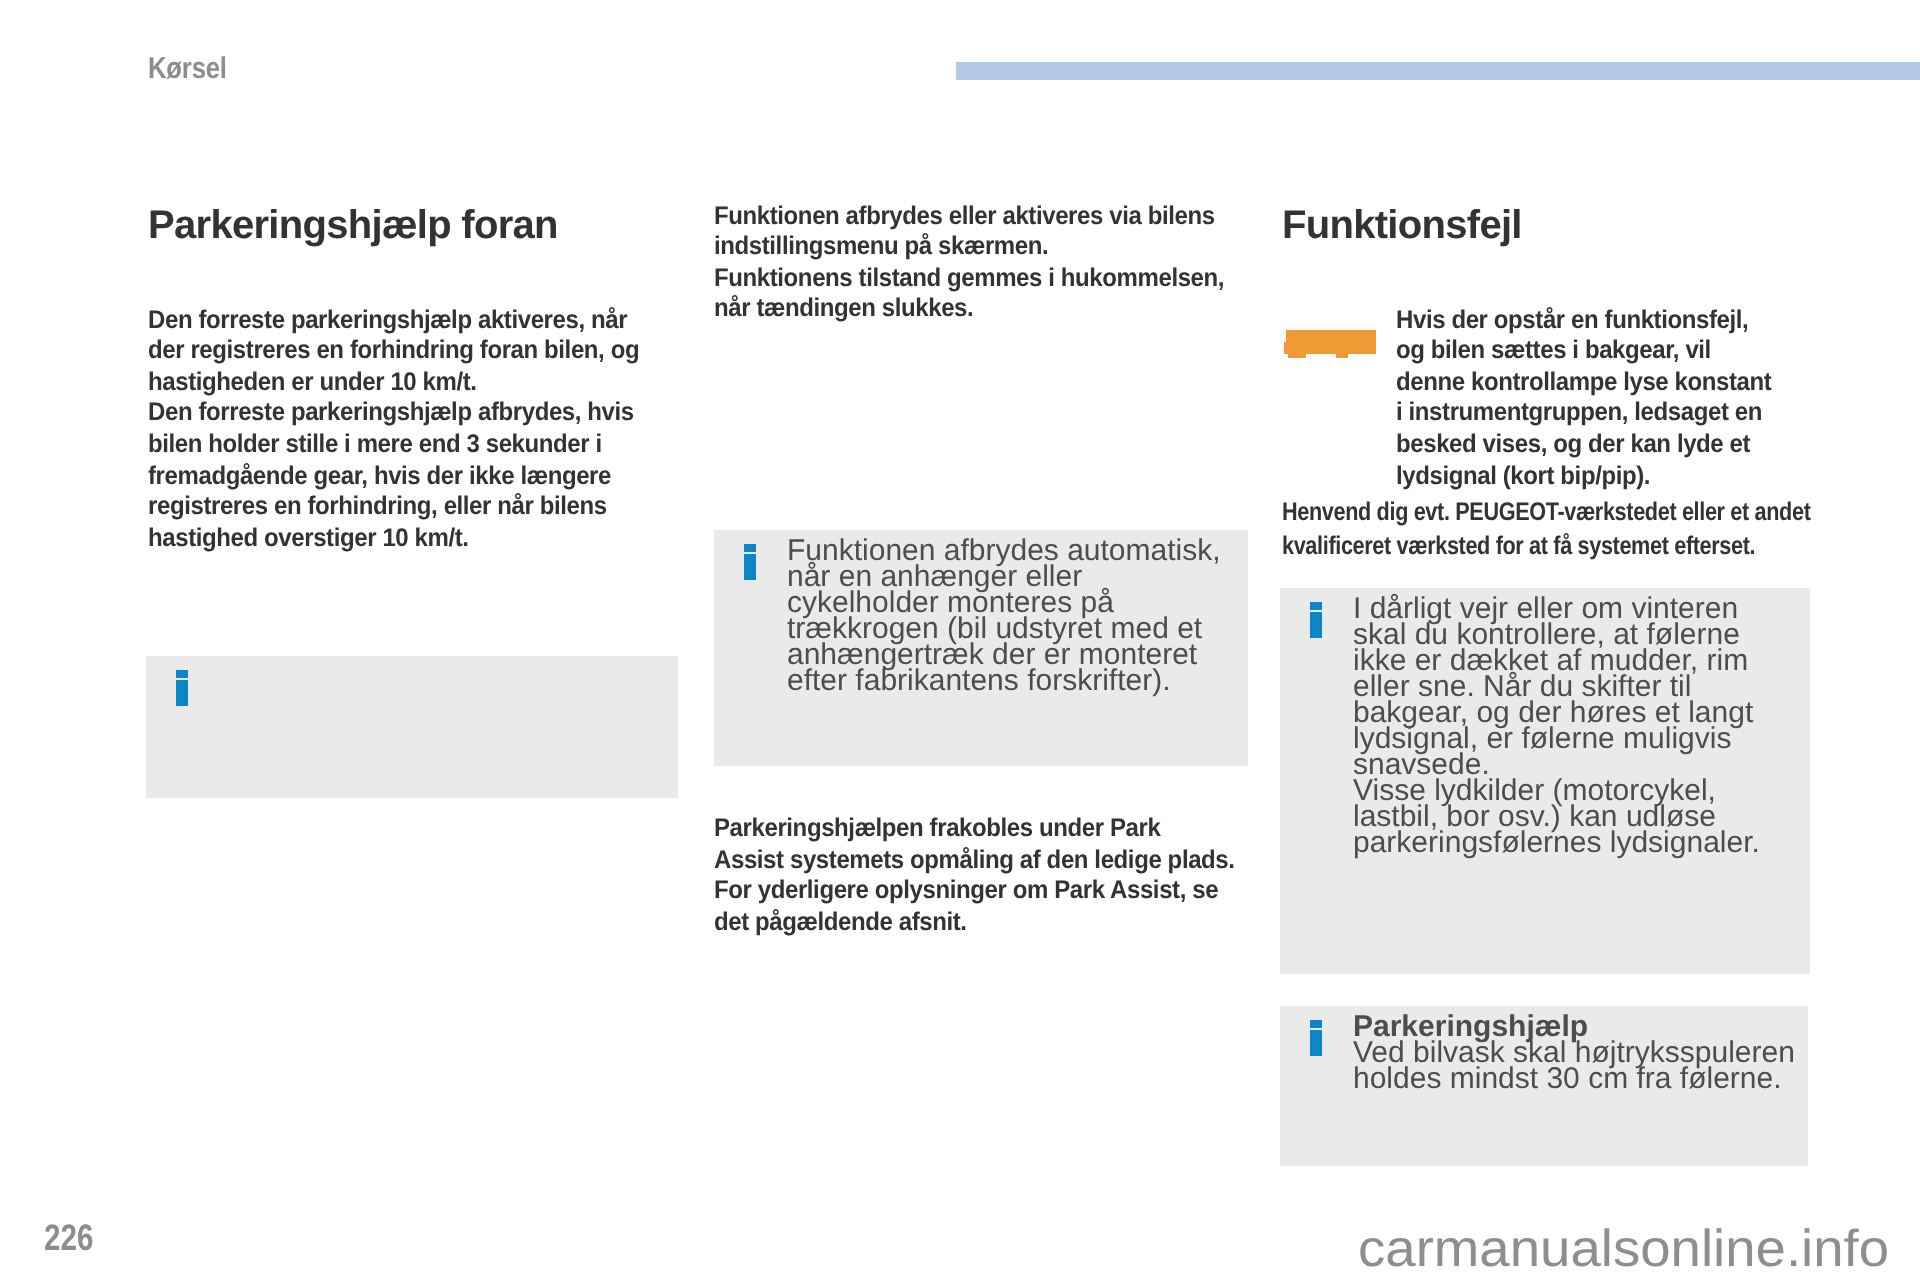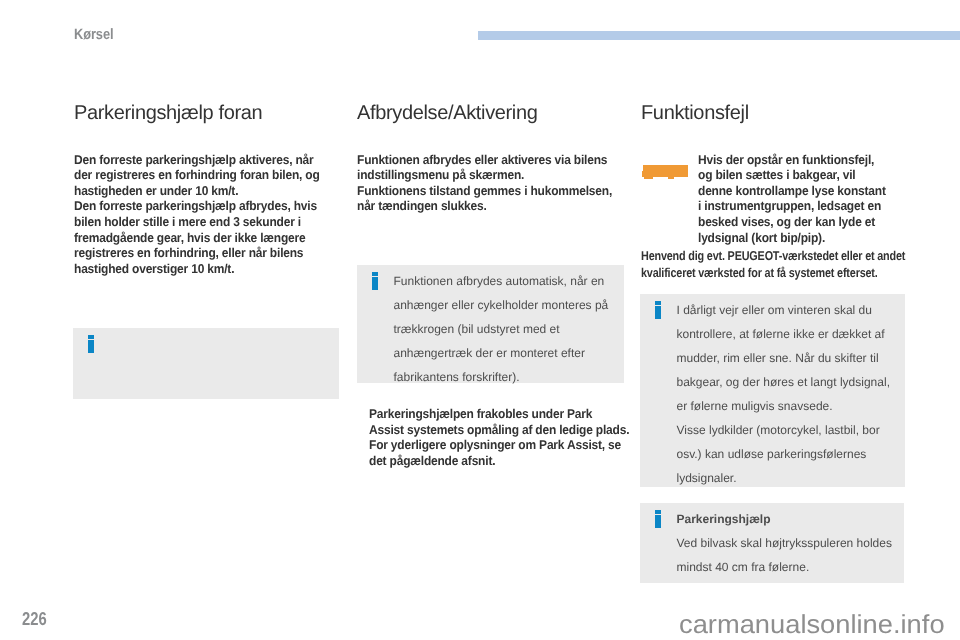--- a/index.html
+++ b/index.html
@@ -12,65 +12,64 @@
   .section-label{position:absolute;left:74px;top:25.5px;font-size:15px;font-weight:bold;
        color:#8b8d8f;letter-spacing:-0.1px;transform:scaleX(0.855);transform-origin:0 0;}
   .header-rule{position:absolute;left:478px;top:31px;width:482px;height:9px;background:#b4cbe8;}
 
   
   .col{position:absolute;top:99.5px;}
   .col1{left:74px;width:273px;}
   .col2{left:357px;width:279px;}
   .col3{left:641px;width:281px;}
 
-  h2.title{margin:2.5px 0 0 0;height:49.5px;font-size:20px;font-weight:normal;color:#333333;letter-spacing:-0.35px;}
+  h2.title{margin:2.5px 0 0 0;height:49.5px;font-size:20px;font-weight:bold;color:#333333;letter-spacing:-0.35px;}
   p.body{margin:0;font-size:12.8px;font-weight:bold;color:#333333;line-height:15.65px;letter-spacing:-0.21px;white-space:pre-line;transform:scaleX(0.9375);transform-origin:0 0;}
 
   
   .infobox{position:absolute;background:#eaeaea;box-sizing:border-box;}
   .infobox .icon{position:absolute;display:block;left:15px;top:7.2px;width:6px;}
   .infobox .icon .dot{display:block;width:6px;height:3.6px;background:#0b86c6;}
   .infobox .icon .stem{display:block;width:6px;height:12.8px;background:#0b86c6;margin-top:1.6px;}
   .infobox .txt{position:absolute;left:36.5px;top:4.4px;width:223px;}
-  .infobox p{margin:0;font-size:12px;color:#4d4d4d;line-height:24px;letter-spacing:0;}
+  .infobox p{margin:0;font-size:15px;color:#4d4d4d;line-height:13px;letter-spacing:0;}
   .infobox p.bold{font-weight:bold;}
 
   #box1{left:73px;top:328px;width:266px;height:71px;}
   #box2{left:357px;top:265px;width:267px;height:118px;}
   #box3{left:640px;top:294px;width:265px;height:193px;}
   #box4{left:640px;top:503px;width:264px;height:80px;}
 
   
   .warnrow{position:relative;padding-left:57px;width:206px;}
   .warn-icon{position:absolute;left:1.5px;top:13px;width:45.5px;height:12.5px;background:#f09a35;}
   .warn-icon .tab{position:absolute;left:-1px;top:6px;width:2px;height:6.5px;background:#f09a35;}
   .warn-icon .foot{position:absolute;left:1px;bottom:-1.5px;width:9px;height:1.5px;background:#f09a35;}
   .warn-icon .foot2{position:absolute;left:25px;bottom:-1.5px;width:6px;height:1.5px;background:#f09a35;}
 
-  .col2after{position:absolute;left:369px;top:406px;width:284px;}
+  .col2after{position:absolute;left:357px;top:406px;width:284px;}
   p.body.tight{transform:scaleX(0.846);transform-origin:0 0;width:313px;margin-top:3px;line-height:16.2px;}
   .pagenum{position:absolute;left:22px;top:608px;font-size:18.5px;font-weight:bold;color:#8b8d8f;transform:scaleX(0.80);transform-origin:0 0;}
   .watermark{position:absolute;left:679px;top:609px;font-size:26px;color:#8e8e8e;letter-spacing:0;transform:scaleX(1.05);transform-origin:0 0;}
 </style>
 </head>
 <body>
 
 <div class="page">
 
   <div class="section-label">Kørsel</div>
   <div class="header-rule"></div>
 
   <div class="col col1">
     <h2 class="title">Parkeringshjælp foran</h2>
     <p class="body">Den forreste parkeringshjælp aktiveres, når der registreres en forhindring foran bilen, og hastigheden er under 10 km/t.</p>
     <p class="body">Den forreste parkeringshjælp afbrydes, hvis bilen holder stille i mere end 3 sekunder i fremadgående gear, hvis der ikke længere registreres en forhindring, eller når bilens hastighed overstiger 10 km/t.</p>
   </div>
 
   <div class="col col2">
-    <h2 class="title">Afbrydelse/Aktivering</h2>
     <p class="body">Funktionen afbrydes eller aktiveres via bilens indstillingsmenu på skærmen.</p>
     <p class="body">Funktionens tilstand gemmes i hukommelsen, når tændingen slukkes.</p>
   </div>
 
   <div class="col2after">
     <p class="body">Parkeringshjælpen frakobles under Park
 Assist systemets opmåling af den ledige plads.</p>
     <p class="body">For yderligere oplysninger om Park Assist, se det pågældende afsnit.</p>
   </div>
 
@@ -112,19 +111,19 @@
       <p>Visse lydkilder (motorcykel, lastbil, bor osv.) kan udløse parkeringsfølernes lydsignaler.</p>
     </div>
   </div>
   <div class="infobox" id="box4">
     <span class="icon">
         <span class="dot"></span>
         <span class="stem"></span>
       </span>
     <div class="txt">
       <p class="bold">Parkeringshjælp</p>
-      <p>Ved bilvask skal højtryksspuleren holdes mindst 40 cm fra følerne.</p>
+      <p>Ved bilvask skal højtryksspuleren holdes mindst 30 cm fra følerne.</p>
     </div>
   </div>
 
   <div class="pagenum">226</div>
   <div class="watermark">carmanualsonline.info</div>
 </div>
 
 </body></html>

